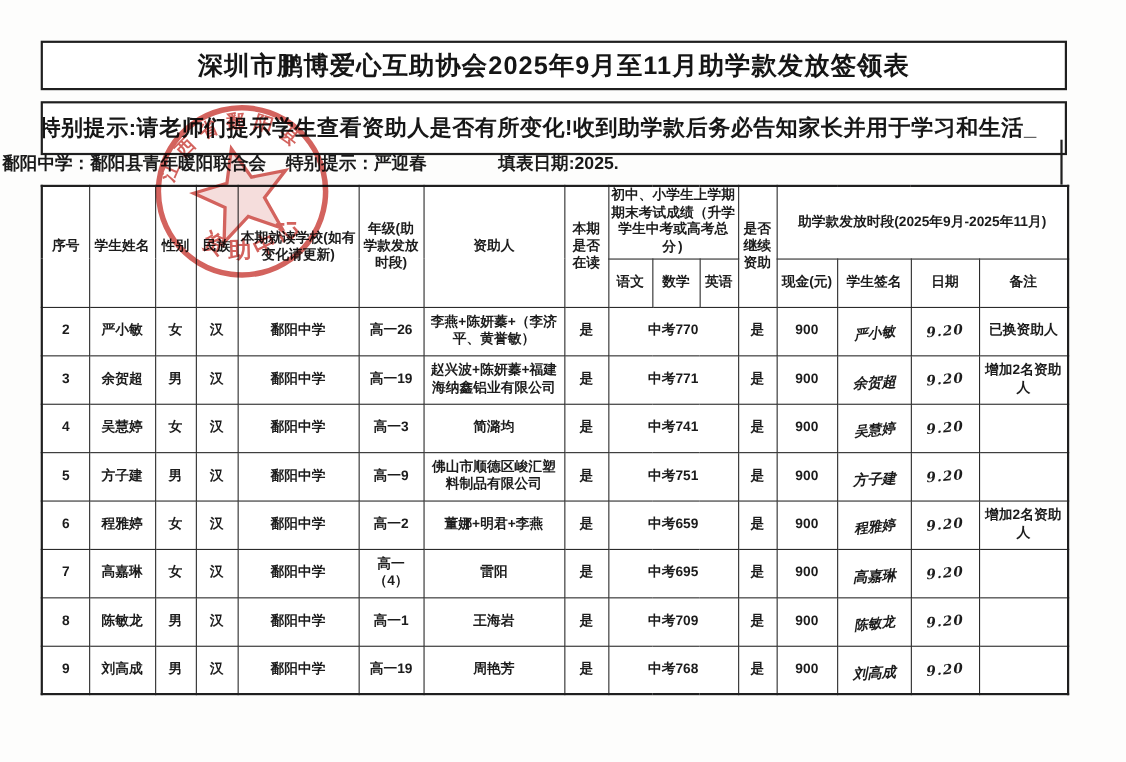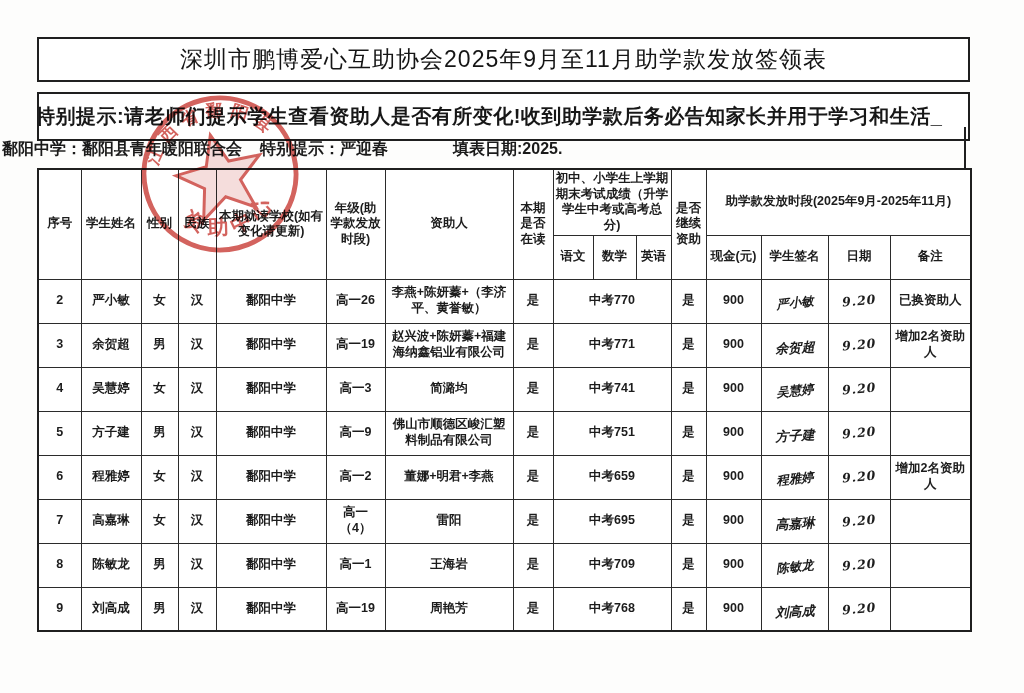--- a/index.html
+++ b/index.html
@@ -10,21 +10,21 @@
   }
   .sheet{position:absolute;inset:0;background:#fdfdfc;}
 
   
   .title-box{
     position:absolute;left:37px;top:37px;width:929px;height:41px;
     border:2px solid #1f1f1f;display:flex;align-items:center;justify-content:center;
     background:#fff;
   }
   .title-box h1{
-    margin:0;font-size:23px;font-weight:normal;letter-spacing:1px;color:#151515;
+    margin:0;font-size:23px;font-weight:bold;letter-spacing:1px;color:#151515;
   }
 
   
   .notice-box{
     position:absolute;left:37px;top:92px;width:929px;height:45px;
     border:2px solid #1f1f1f;display:flex;align-items:center;background:#fff;
     overflow:hidden;
     text-align:center;
   }
   .notice-box .notice-text{
@@ -52,21 +52,21 @@
   table.grid td,table.grid th{
     border:1.5px solid #2b2b2b;text-align:center;vertical-align:middle;
     padding:1px 2px;font-size:12.5px;font-weight:bold;color:#1c1c1c;
     overflow:hidden;line-height:1.25;
   }
   table.grid{border:2px solid #1f1f1f;}
   tr.h1{height:50px;}
   tr.h2{height:44px;}
   tbody tr{height:44px;}
   td.small{font-size:12px;}
-  th.groupexam{font-size:12px;line-height:1.2;}
+  th.groupexam{font-size:12px;line-height:1.2;font-family:Liberation Mono, monospace;}
 
   
   td.sig{
     font-style:italic;font-size:17px;font-weight:bold;color:#111;
     font-family:"DejaVu Serif","Liberation Serif",serif;
   }
   td.sig > span{display:inline-block;transform:rotate(-6deg) translateY(2px);}
   tbody tr:nth-child(even) td.sig > span{transform:rotate(-3deg) translateY(3px) scale(1.05);}
   td.hwdate{
     font-style:italic;font-size:19px;font-weight:bold;color:#0e0e0e;

